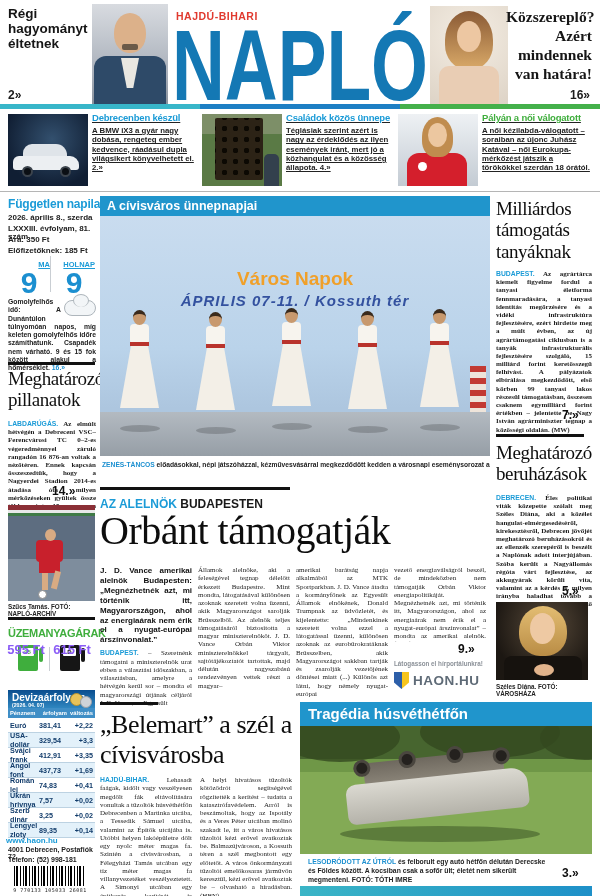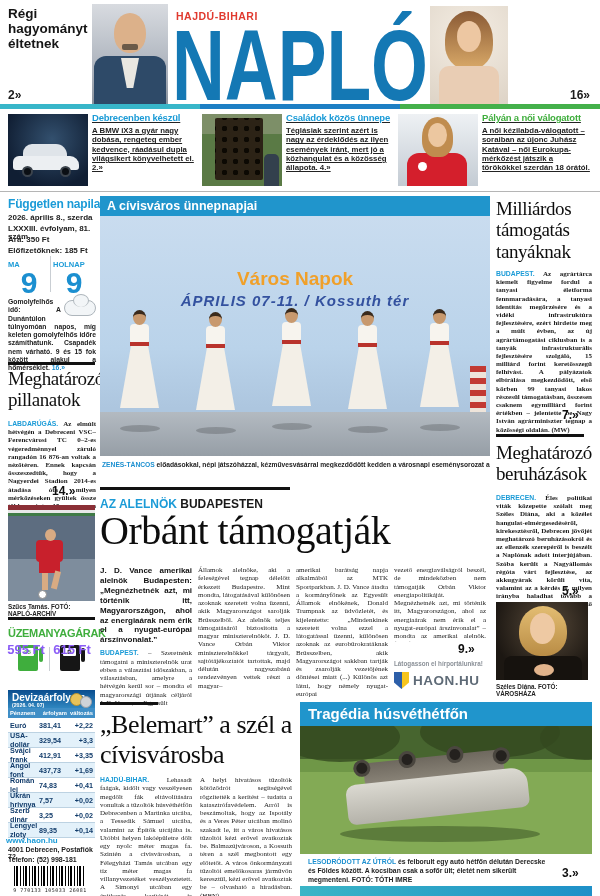--- a/index.html
+++ b/index.html
@@ -21,21 +21,21 @@
   #strip div{height:5px;flex:1;}
 
   
   .ttl{font:700 9.5px/1.15 "Liberation Sans",sans-serif;letter-spacing:-.2px;margin:0 0 2px 0;}
   .tsr-txt{position:absolute;top:113px;font:700 7.8px/1.2 "Liberation Sans",sans-serif;color:#222;text-align:left;text-decoration:underline;}
   #rule-top{left:0;top:191px;width:600px;height:1px;background:#b5b5b5;}
 
   
   #fp-title{left:8px;top:197px;font:800 12px "Liberation Sans",sans-serif;color:#1b9bd7;letter-spacing:-.2px;}
   .info-line{left:8px;width:88px;font:700 8px/1 "Liberation Sans",sans-serif;color:#222;}
-  .wx-label{width:42px;text-align:left;font:800 7.5px "Liberation Sans",sans-serif;color:#1b9bd7;}
+  .wx-label{width:42px;text-align:right;font:800 7.5px "Liberation Sans",sans-serif;color:#1b9bd7;text-decoration:underline;}
   .wx-temp{width:42px;text-align:center;font:800 30px/1 "Liberation Sans",sans-serif;color:#1b8fd0;}
   #wx-div{left:50px;top:256px;width:1px;height:36px;background:#c9ced3;}
   #wx-text{left:8px;top:298px;width:88px;font:700 6.8px/1.22 "Liberation Sans",sans-serif;text-align:justify;color:#222;}
   .pgblue{color:#1b8fd0;font-weight:800;}
   .cloud{float:right;width:30px;height:14px;margin:2px 0 2px 3px;background:#f2f5f7;border:1px solid #aeb6bc;border-radius:9px;position:relative;}
   .cloud::before{content:"";position:absolute;left:8px;top:-7px;width:14px;height:12px;background:#f2f5f7;border:1px solid #aeb6bc;border-radius:50%;border-bottom:none;}
   .ldiv{left:8px;width:87px;height:3px;background:#111;}
   #hg-head{left:8px;top:369px;width:92px;font:400 19px/1.1 "Liberation Serif",serif;color:#101010;letter-spacing:-.4px;}
   .bserb{font:700 7px/1.17 "Liberation Serif",serif;text-align:justify;color:#1d1d1d;}
   .kick{font:700 6.8px "Liberation Sans",sans-serif;color:#1b9bd7;}
@@ -191,20 +191,21 @@
   <svg class="abs" id="brand-svg" width="262" height="98">
     <text x="2" y="90" font-family="Liberation Sans, sans-serif" font-size="100" font-weight="bold" fill="#1478b4" textLength="256" lengthAdjust="spacingAndGlyphs">NAPLÓ</text>
   </svg>
 
   <div class="ph" id="ph-woman">
     <div class="wom-hair"></div>
     <div class="wom-body"></div>
     <div class="wom-face"></div>
   </div>
 
+  <div class="abs" id="mast-right">Közszereplő? Azért mindennek van határa!</div>
   <div class="abs" id="mast-right-page">16»</div>
 
   <div class="abs" id="strip">
     <div style="background:#38b6c9"></div>
     <div style="background:#1d7fc4"></div>
     <div style="background:#44b04a"></div>
   </div>
 
   <div class="ph" id="ph-car">
     <div class="car-roof"></div>

